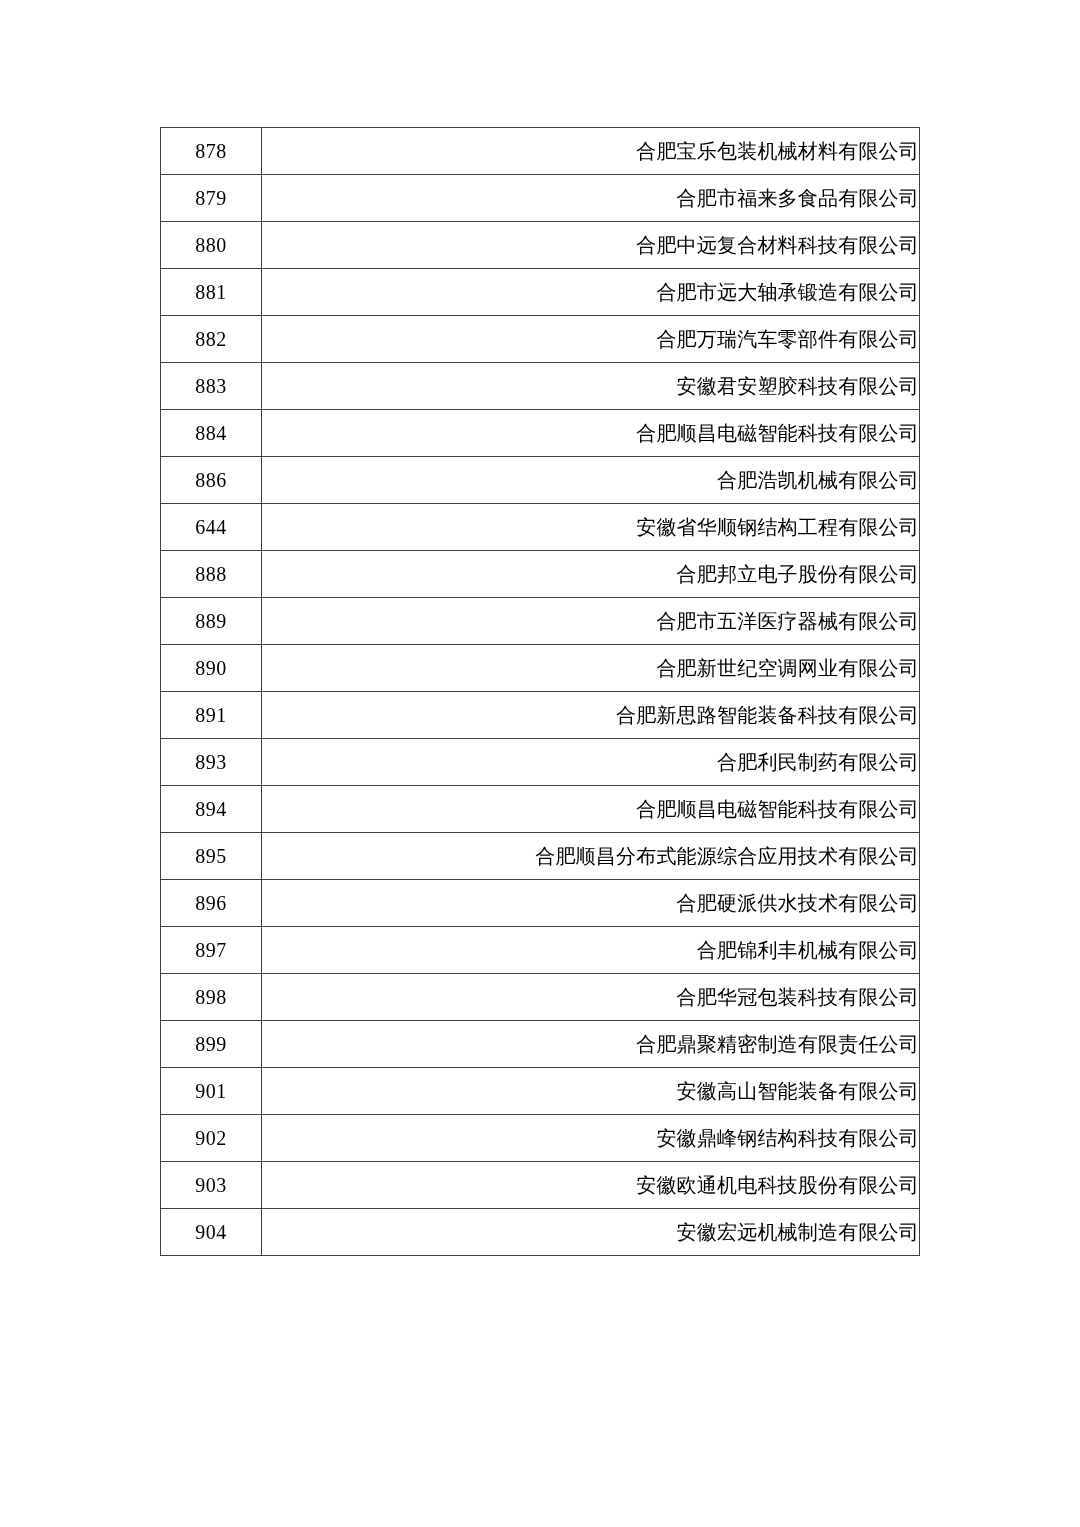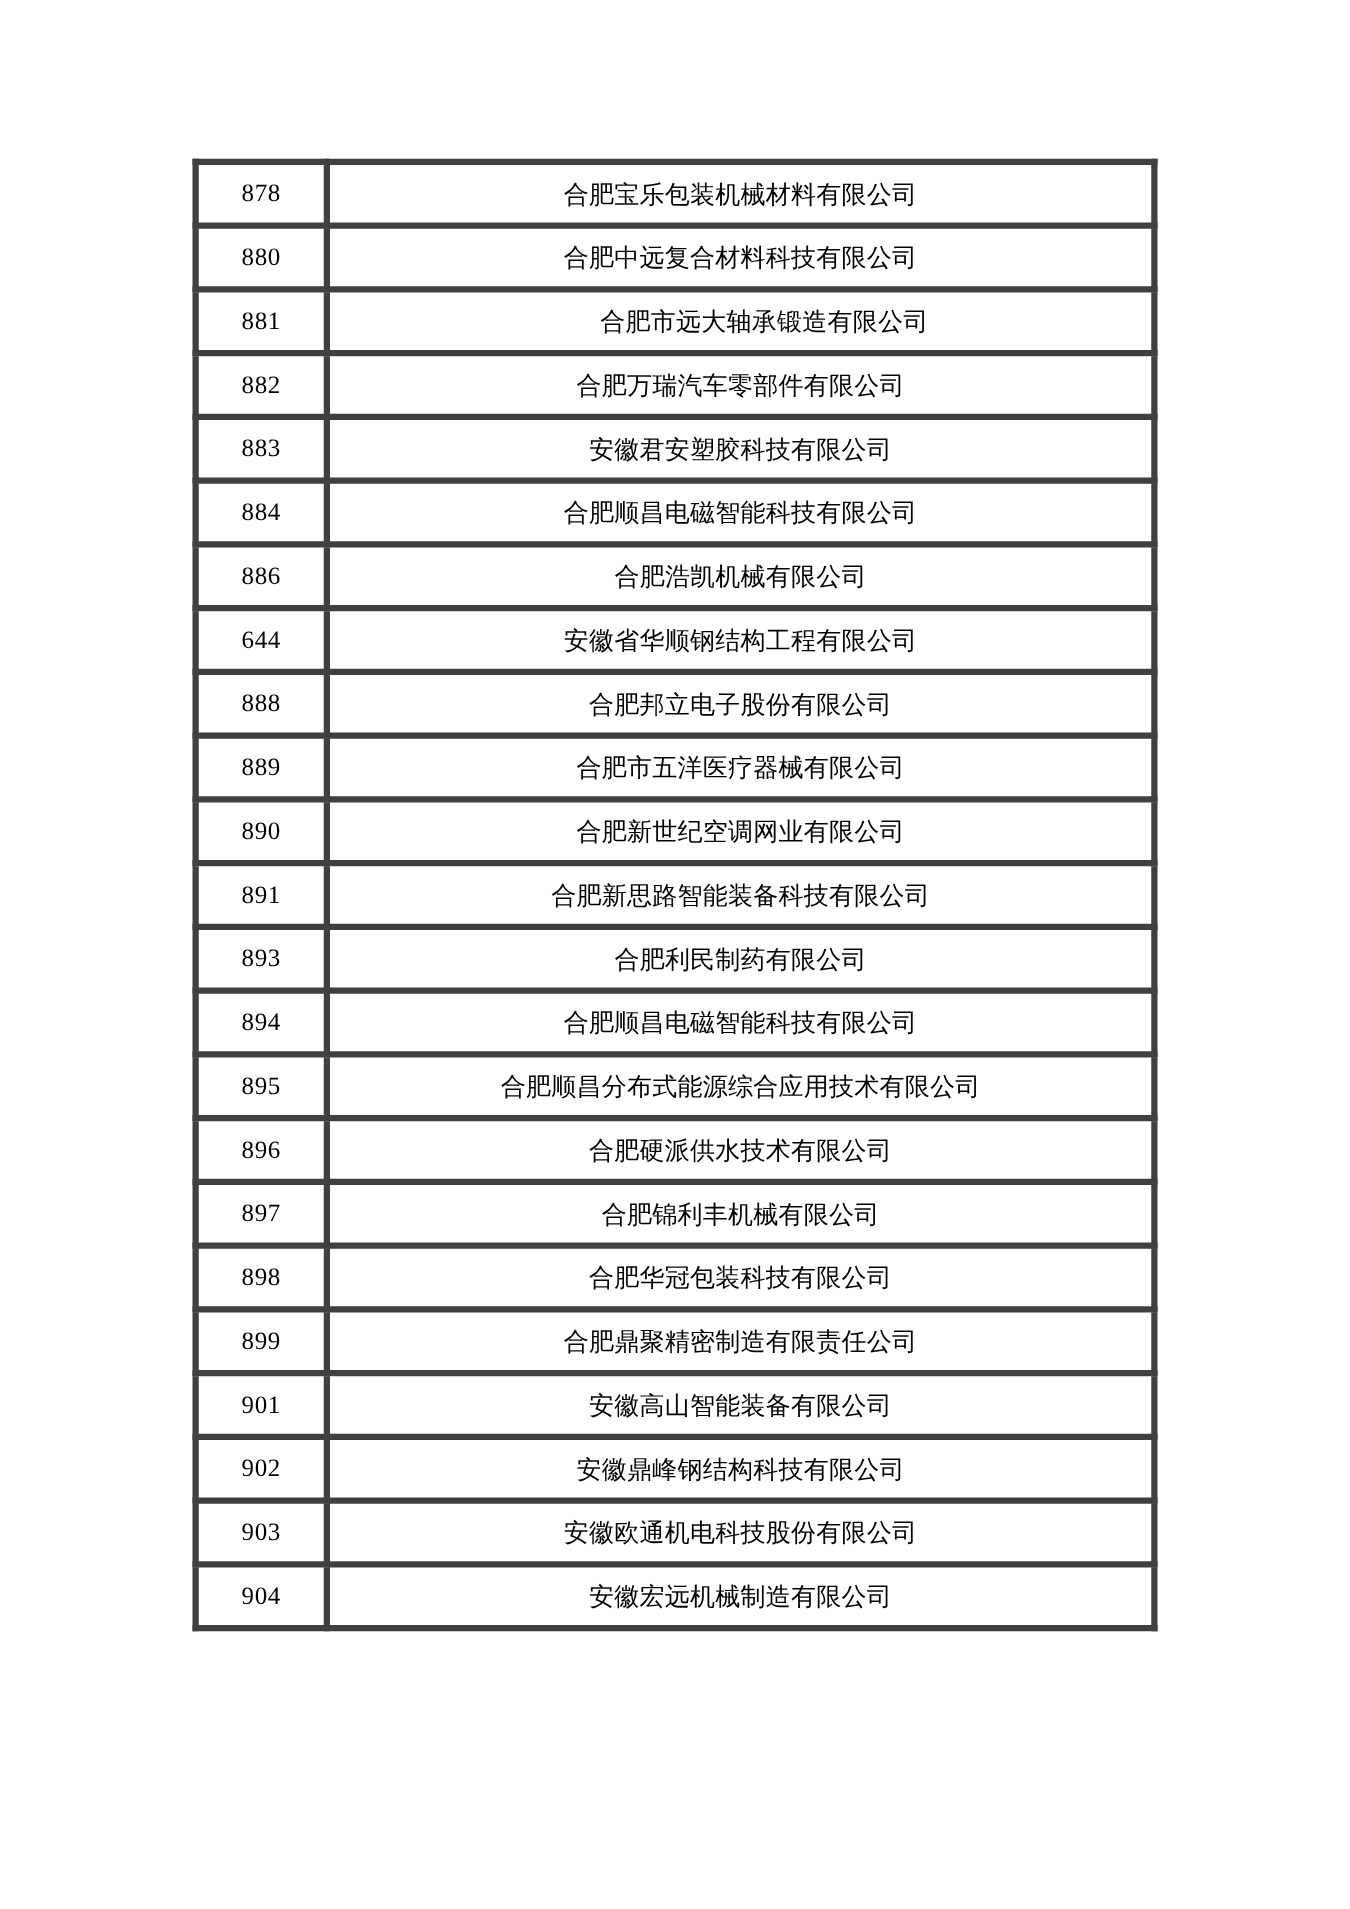--- a/index.html
+++ b/index.html
@@ -22,53 +22,57 @@
     padding: 127px 0 0 0;
     position: relative;
   }
   table.listing {
     border-collapse: collapse;
     margin: 0 auto;
     width: 757px;
     table-layout: fixed;
   }
   table.listing td {
-    border: 5px solid #404040;
+    border: 1px solid #404040;
     height: 46px;
     vertical-align: middle;
     padding: 0;
   }
   td.num {
     width: 100px;
     text-align: center;
     font-size: 20px;
     font-family: "Liberation Serif", "DejaVu Serif", serif;
     letter-spacing: 0.5px;
   }
   td.name {
     width: 657px;
-    text-align: center;
+    text-align: right;
     font-size: 20px;
     padding-left: 14px;
     font-family: "DejaVu Sans", "Liberation Sans", sans-serif;
     letter-spacing: 0.2px;
   }
   td.name.indented {
     padding-left: 38px;
   }
 </style>
 </head>
 <body>
 
 <div class="page">
   <table class="listing">
     <tbody>
         <tr>
           <td class="num">878</td>
           <td class="name">合肥宝乐包装机械材料有限公司</td>
+        </tr>
+        <tr>
+          <td class="num">879</td>
+          <td class="name">合肥市福来多食品有限公司</td>
         </tr>
         <tr>
           <td class="num">880</td>
           <td class="name">合肥中远复合材料科技有限公司</td>
         </tr>
         <tr>
           <td class="num">881</td>
           <td class="name indented">合肥市远大轴承锻造有限公司</td>
         </tr>
         <tr>

